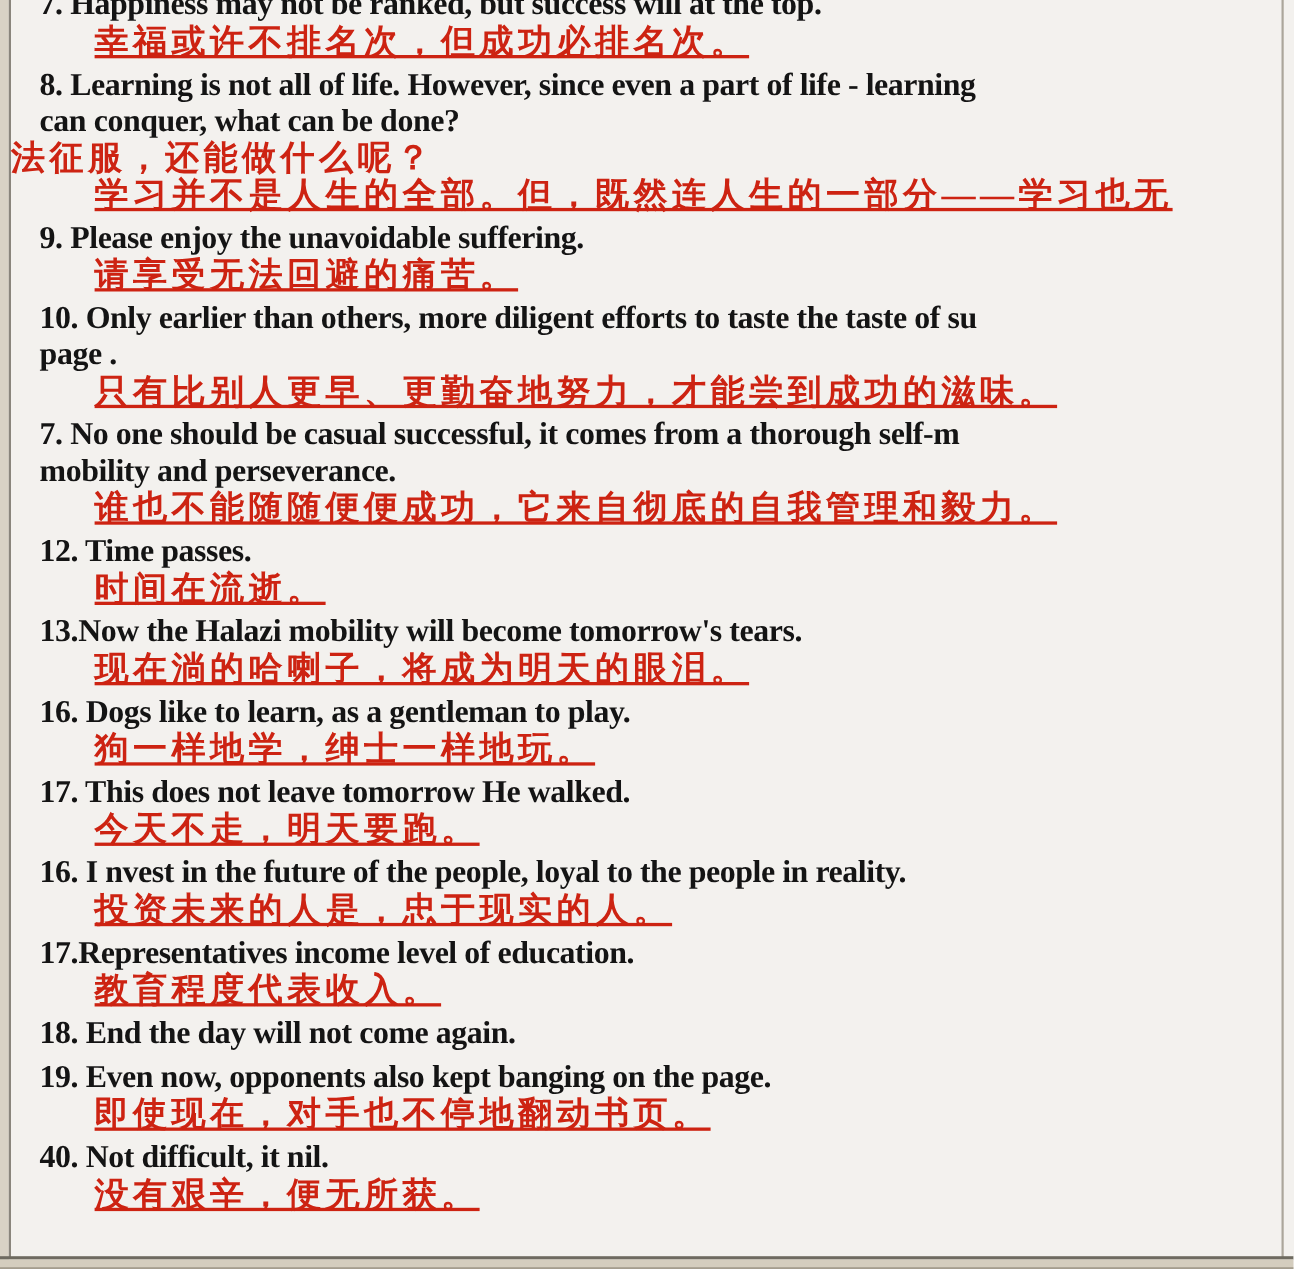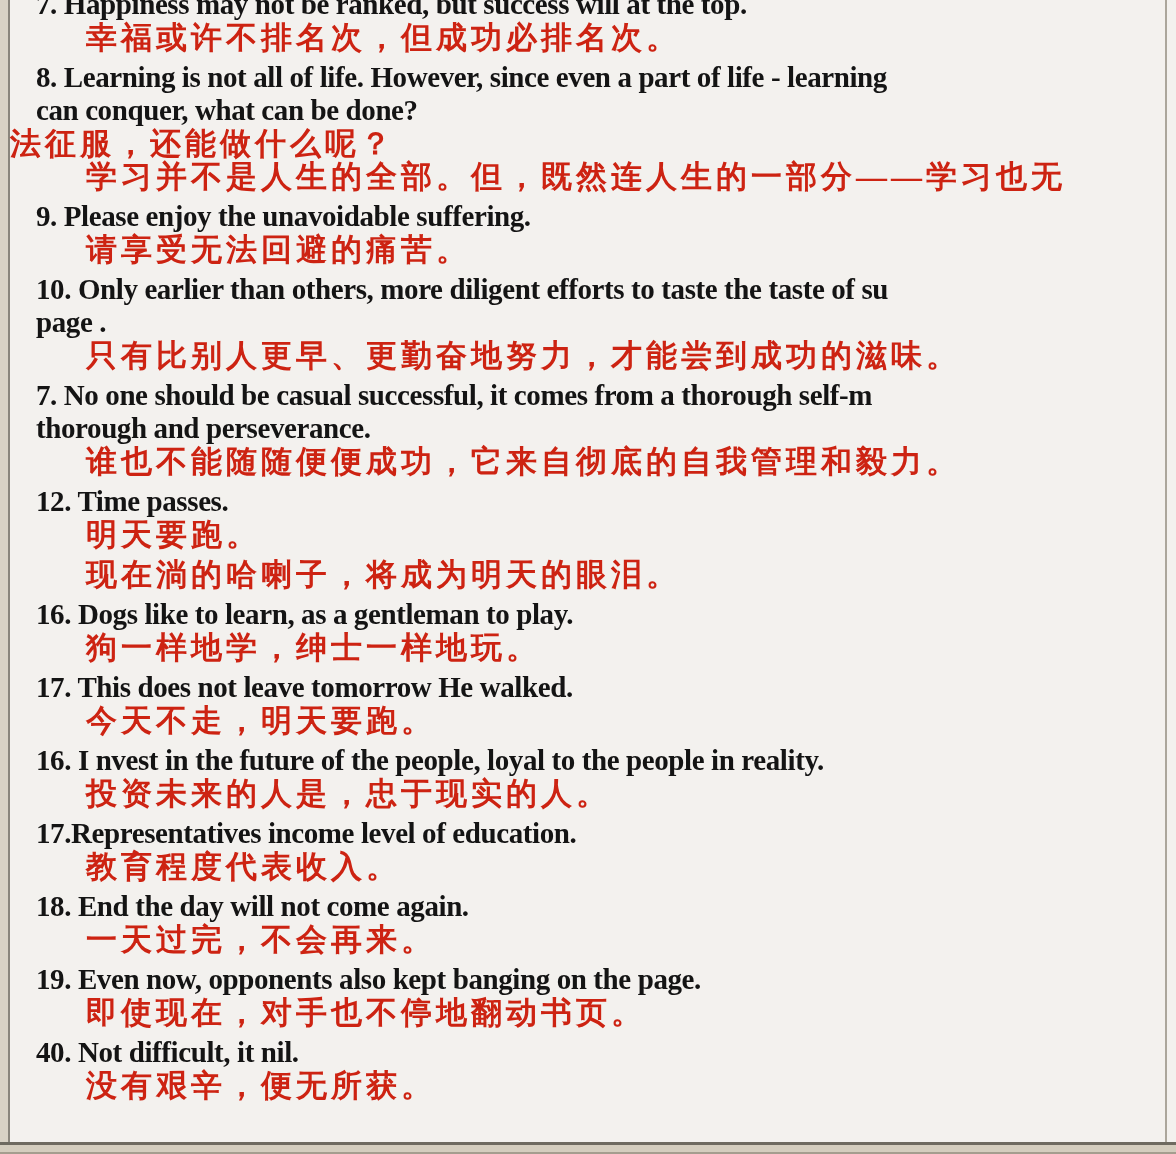--- a/index.html
+++ b/index.html
@@ -71,20 +71,21 @@
   .zh-line {
     font-weight: bold;
     font-size: 31px;
     line-height: 33px;
     letter-spacing: 4px;
     color: #cd2312;
     white-space: nowrap;
   }
   .zh-line.first {
     padding-left: 76px;
+    text-decoration: underline;
   }
 </style>
 </head>
 <body>
 
 <div class="left-margin"></div>
 <div class="left-border"></div>
 <div class="right-border"></div>
 <div class="bottom-border"></div>
 <div class="bottom-margin"></div>
@@ -104,49 +105,49 @@
       <div class="en-line">9. Please enjoy the unavoidable suffering.</div>
       <div class="zh-line first">请享受无法回避的痛苦。</div>
     </div>
     <div class="item">
       <div class="en-line">10. Only earlier than others, more diligent efforts to taste the taste of su</div>
       <div class="en-line">page .</div>
       <div class="zh-line first">只有比别人更早、更勤奋地努力，才能尝到成功的滋味。</div>
     </div>
     <div class="item">
       <div class="en-line">7. No one should be casual successful, it comes from a thorough self-m</div>
-      <div class="en-line">thorough and perseverance.</div>
+      <div class="en-line">mobility and perseverance.</div>
       <div class="zh-line first">谁也不能随随便便成功，它来自彻底的自我管理和毅力。</div>
     </div>
     <div class="item">
       <div class="en-line">12. Time passes.</div>
-      <div class="zh-line first">明天要跑。</div>
+      <div class="zh-line first">时间在流逝。</div>
     </div>
     <div class="item">
+      <div class="en-line">13.Now the Halazi mobility will become tomorrow's tears.</div>
       <div class="zh-line first">现在淌的哈喇子，将成为明天的眼泪。</div>
     </div>
     <div class="item">
       <div class="en-line">16. Dogs like to learn, as a gentleman to play.</div>
       <div class="zh-line first">狗一样地学，绅士一样地玩。</div>
     </div>
     <div class="item">
       <div class="en-line">17. This does not leave tomorrow He walked.</div>
       <div class="zh-line first">今天不走，明天要跑。</div>
     </div>
     <div class="item">
       <div class="en-line">16. I nvest in the future of the people, loyal to the people in reality.</div>
       <div class="zh-line first">投资未来的人是，忠于现实的人。</div>
     </div>
     <div class="item">
       <div class="en-line">17.Representatives income level of education.</div>
       <div class="zh-line first">教育程度代表收入。</div>
     </div>
     <div class="item">
       <div class="en-line">18. End the day will not come again.</div>
-      <div class="zh-line first">一天过完，不会再来。</div>
     </div>
     <div class="item">
       <div class="en-line">19. Even now, opponents also kept banging on the page.</div>
       <div class="zh-line first">即使现在，对手也不停地翻动书页。</div>
     </div>
     <div class="item">
       <div class="en-line">40. Not difficult, it nil.</div>
       <div class="zh-line first">没有艰辛，便无所获。</div>
     </div>
   </div>

